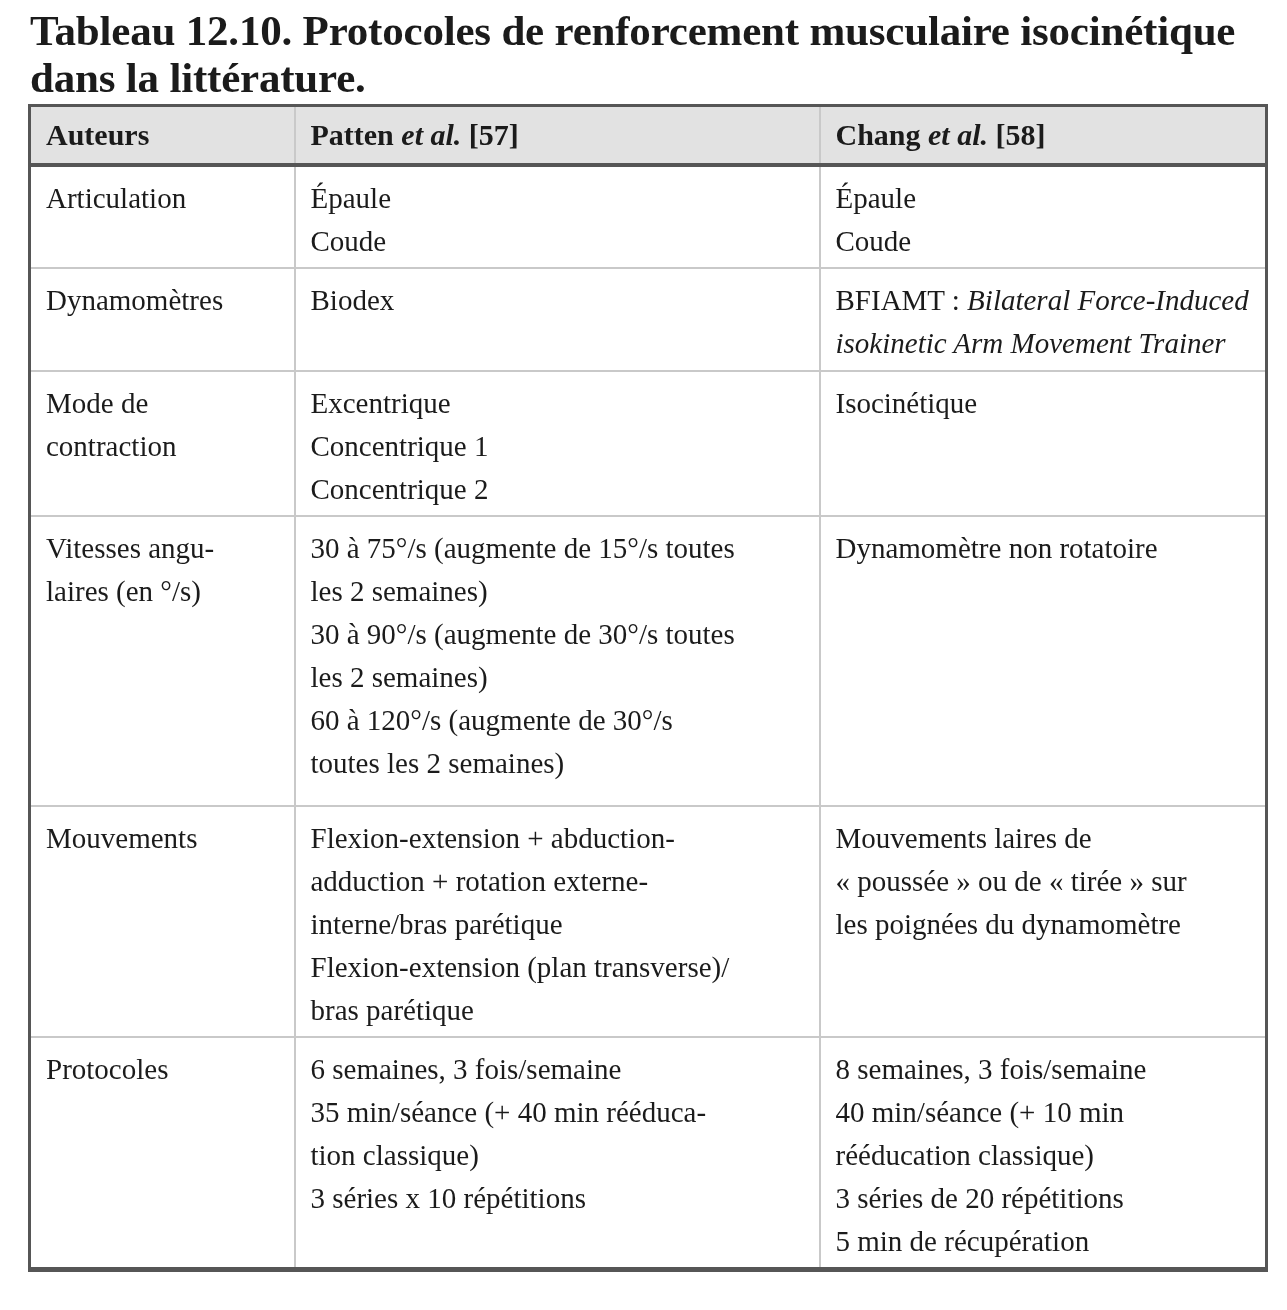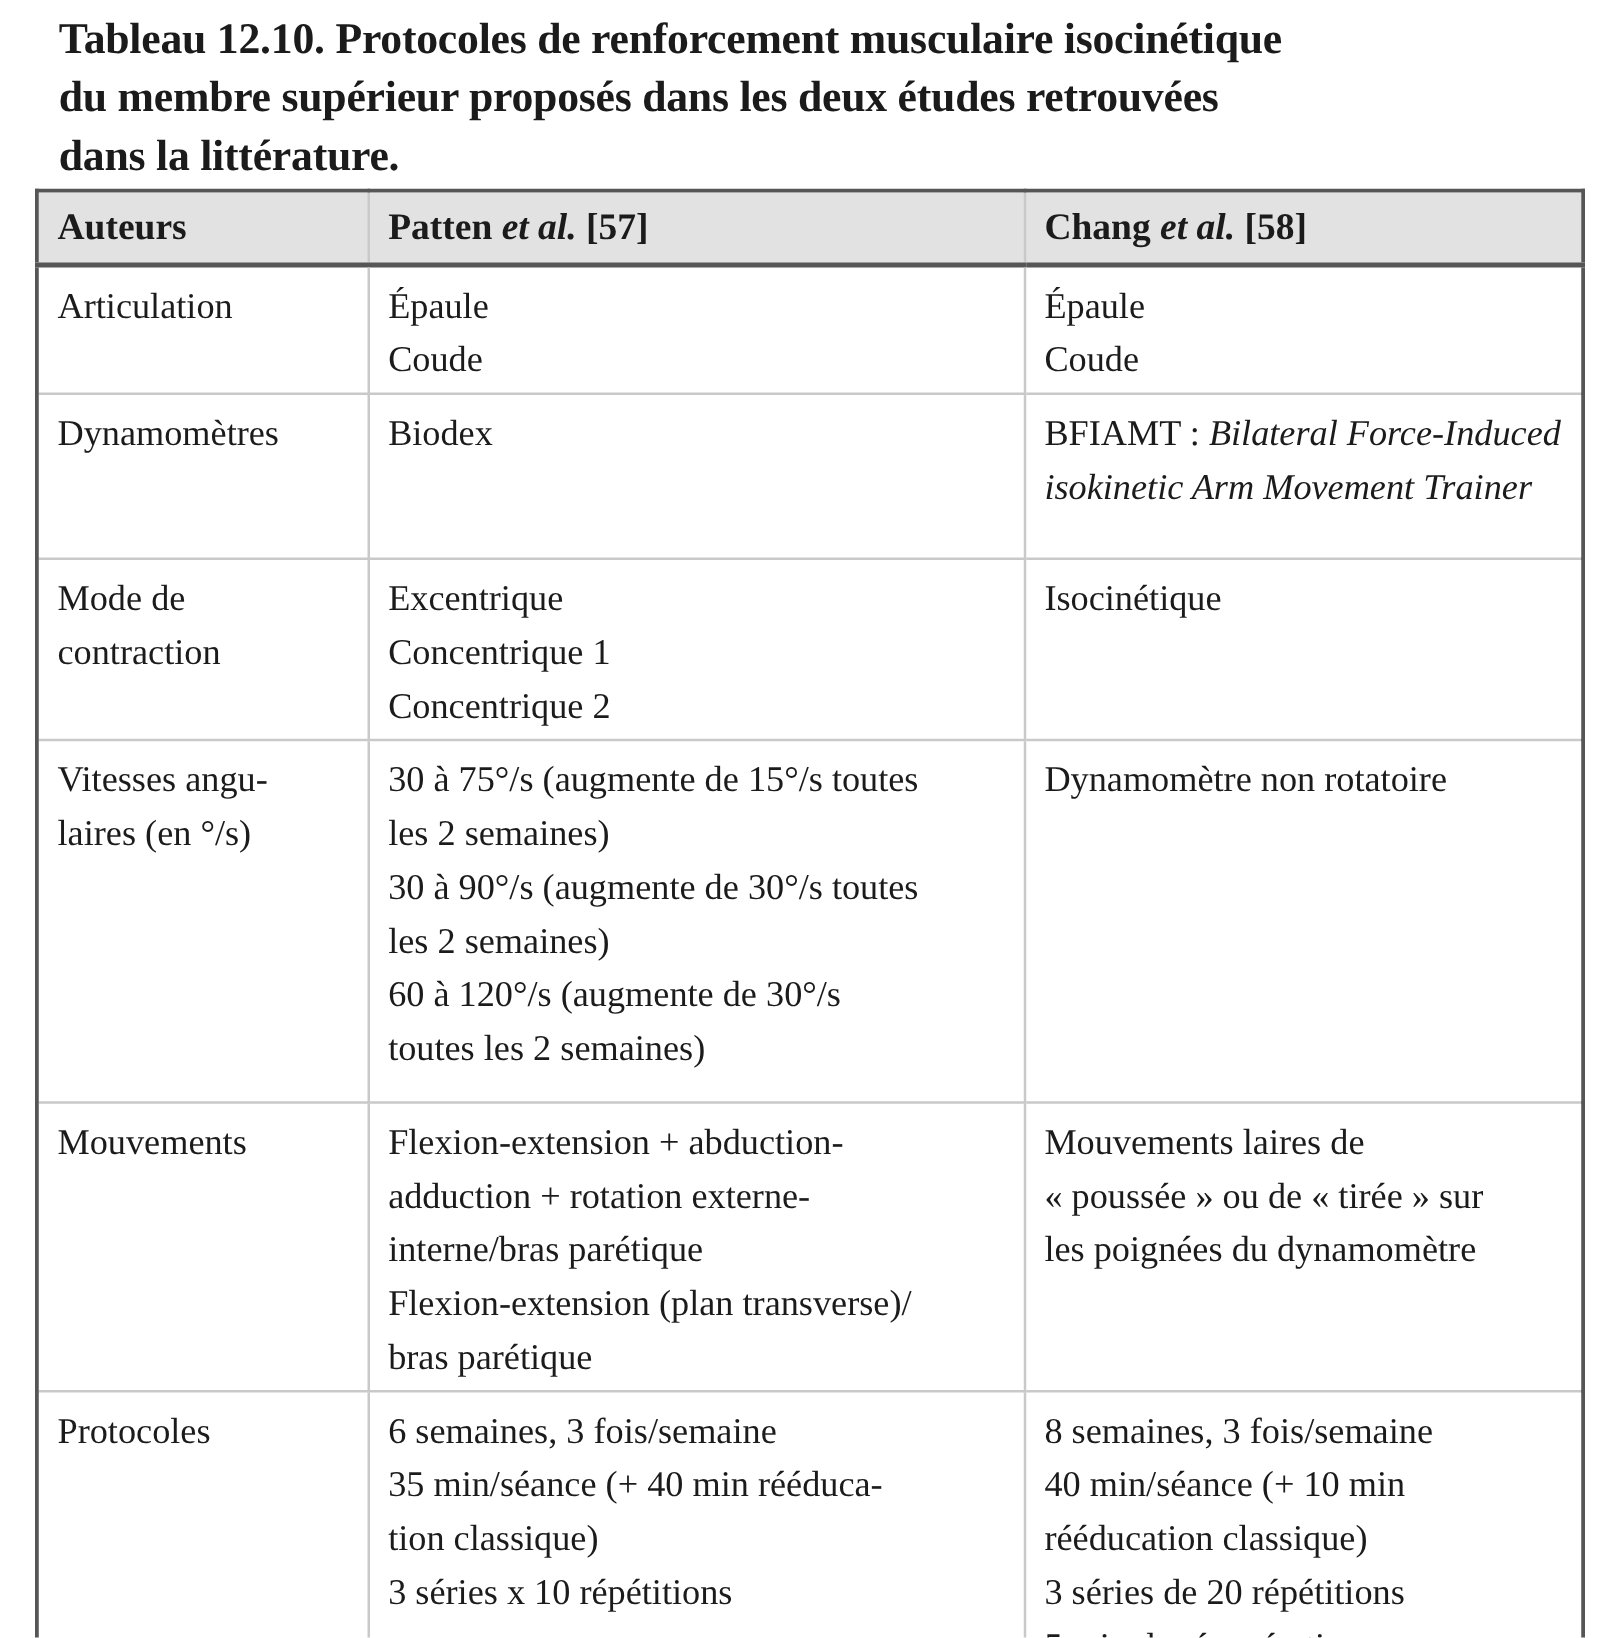--- a/index.html
+++ b/index.html
@@ -6,25 +6,24 @@
   body {
     width: 1287px;
     height: 1310px;
     background: #ffffff;
     color: #1b1b1b;
     font-family: "Liberation Serif", serif;
     -webkit-font-smoothing: antialiased;
   }
   .caption {
     padding: 7px 30px 0 30px;
-    font-size: 35px;
+    font-size: 43px;
     font-weight: bold;
     line-height: 47px;
     letter-spacing: -0.2px;
-    margin-left: 17px;
   }
   .caption-line { white-space: nowrap; }
 
   table.protocols {
     border-collapse: collapse;
     table-layout: fixed;
     margin: 3px 0 0 28px;
     width: 1237px;
     border: 3px solid #565656;
     border-bottom-width: 5px;
@@ -52,36 +51,35 @@
     font-size: 29px;
     line-height: 43px;
     padding: 10px 5px 4px 15px;
     border-right: 2px solid #c9c9c9;
     border-bottom: 2px solid #c9c9c9;
   }
   td:last-child { border-right: none; }
   tbody tr:last-child td { border-bottom: none; }
 
   tbody tr:nth-child(1) td { height: 99px; }
-  tbody tr:nth-child(2) td { height: 132px; }
+  tbody tr:nth-child(2) td { height: 103px; }
   tbody tr:nth-child(3) td { height: 143px; }
   tbody tr:nth-child(4) td { height: 290px; }
   tbody tr:nth-child(5) td { height: 225px; }
   tbody tr:nth-child(6) td { height: 233px; }
 
   .line { white-space: nowrap; }
   .seg-italic { font-style: italic; }
   .seg-bold { font-weight: bold; }
 </style>
 </head>
 <body>
 
 <div class="caption">
     <div class="caption-line"><span class="seg-bold">Tableau 12.10.</span><span> Protocoles de renforcement musculaire isocinétique</span></div>
-    <div class="caption-line"><span>du membre supérieur proposés dans les deux études retrouvées</span></div>
     <div class="caption-line"><span>dans la littérature.</span></div>
   </div>
 
 <table class="protocols">
   <colgroup>
     <col style="width:265px">
     <col style="width:525px">
     <col style="width:447px">
   </colgroup>
   <thead>

